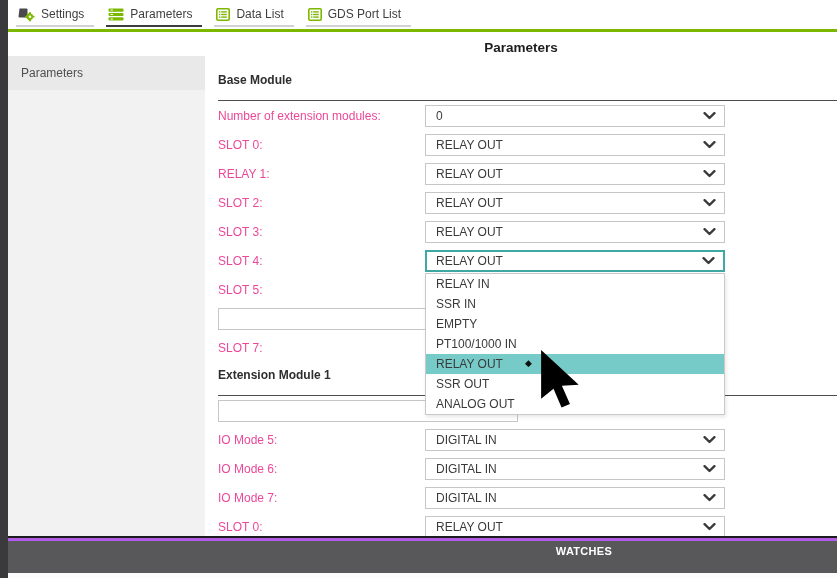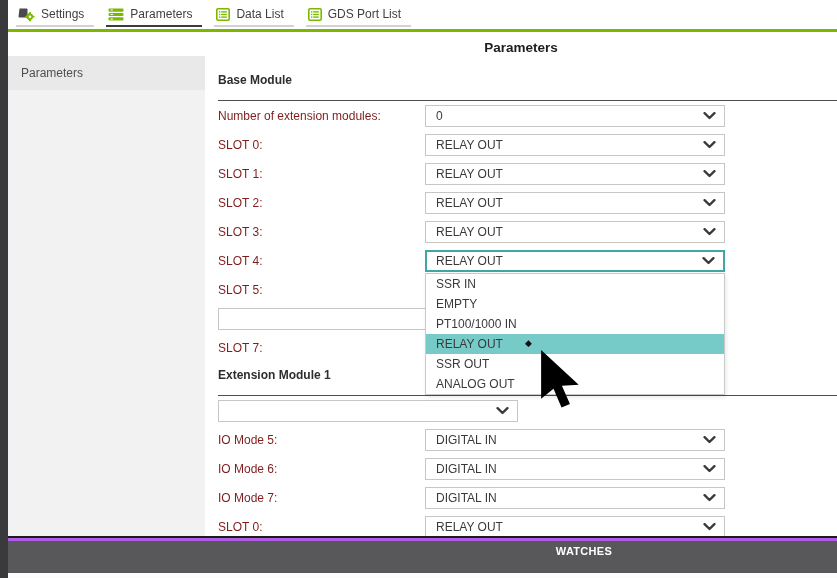--- a/index.html
+++ b/index.html
@@ -28,21 +28,21 @@
   #sidebar { position:absolute; left:8px; top:56px; width:197px; height:480px; background:#f2f2f2; }
   .side-item { height:34px; line-height:34px; padding-left:13px; font-size:12px; color:#4f4f4f; }
   .side-item.selected { background:#e9e9e9; }
 
   
   #main { position:absolute; left:205px; top:56px; right:0; height:480px; background:#fff; padding-left:13px; box-sizing:border-box; }
   .section-heading { margin:17px 0 0 0; padding-bottom:13px; border-bottom:1px solid #4d4d4d;
     font-size:12px; font-weight:bold; color:#2e2e2e; line-height:14px; }
   .section-heading.second { margin-top:6px; }
   .row { height:29px; display:flex; align-items:center; }
-  .row-label { width:207px; font-size:12px; color:#7f1d1d; }
+  .row-label { width:207px; font-size:12px; color:#ec4899; }
   .select-wrap { position:relative; width:300px; height:22px; }
   .select-box { box-sizing:border-box; width:100%; height:100%; border:1px solid #c6c6c6; background:#fff;
     display:flex; align-items:center; padding:0 8px 0 10px; font-size:12px; color:#3a3a3a; cursor:default; }
   .select-box .value { flex:1; white-space:nowrap; overflow:hidden; }
   .select-wrap.open .select-box { border:2px solid #3fa8a4; padding-left:9px; }
   .caret { display:flex; align-items:center; }
 
   
   .dropdown { position:absolute; left:0; top:23px; width:100%; box-sizing:border-box;
     background:#fff; border:1px solid #c9c9c9; z-index:10; box-shadow:1px 2px 4px rgba(0,0,0,0.10); }
@@ -166,21 +166,21 @@
           <span class="value">RELAY OUT</span>
           <span class="caret">
             <svg width="13" height="8" viewBox="0 0 13 8">
               <path d="M1.6 1.2 L6.5 6 L11.4 1.2" fill="none" stroke="#3a3a3a" stroke-width="2.4" stroke-linecap="round" stroke-linejoin="round"></path>
             </svg>
           </span>
         </div>
       </div>
     </div>
     <div class="row">
-      <div class="row-label">SLOT 1:</div>
+      <div class="row-label">RELAY 1:</div>
       <div class="select-wrap">
         <div class="select-box">
           <span class="value">RELAY OUT</span>
           <span class="caret">
             <svg width="13" height="8" viewBox="0 0 13 8">
               <path d="M1.6 1.2 L6.5 6 L11.4 1.2" fill="none" stroke="#3a3a3a" stroke-width="2.4" stroke-linecap="round" stroke-linejoin="round"></path>
             </svg>
           </span>
         </div>
       </div>
@@ -216,20 +216,23 @@
       <div class="select-wrap open">
         <div class="select-box">
           <span class="value">RELAY OUT</span>
           <span class="caret">
             <svg width="13" height="8" viewBox="0 0 13 8">
               <path d="M1.6 1.2 L6.5 6 L11.4 1.2" fill="none" stroke="#3a3a3a" stroke-width="2.4" stroke-linecap="round" stroke-linejoin="round"></path>
             </svg>
           </span>
         </div>
         <div class="dropdown">
+          <div class="option">
+            <span>RELAY IN</span>
+          </div>
           <div class="option">
             <span>SSR IN</span>
           </div>
           <div class="option">
             <span>EMPTY</span>
           </div>
           <div class="option">
             <span>PT100/1000 IN</span>
           </div>
           <div class="option highlight">

